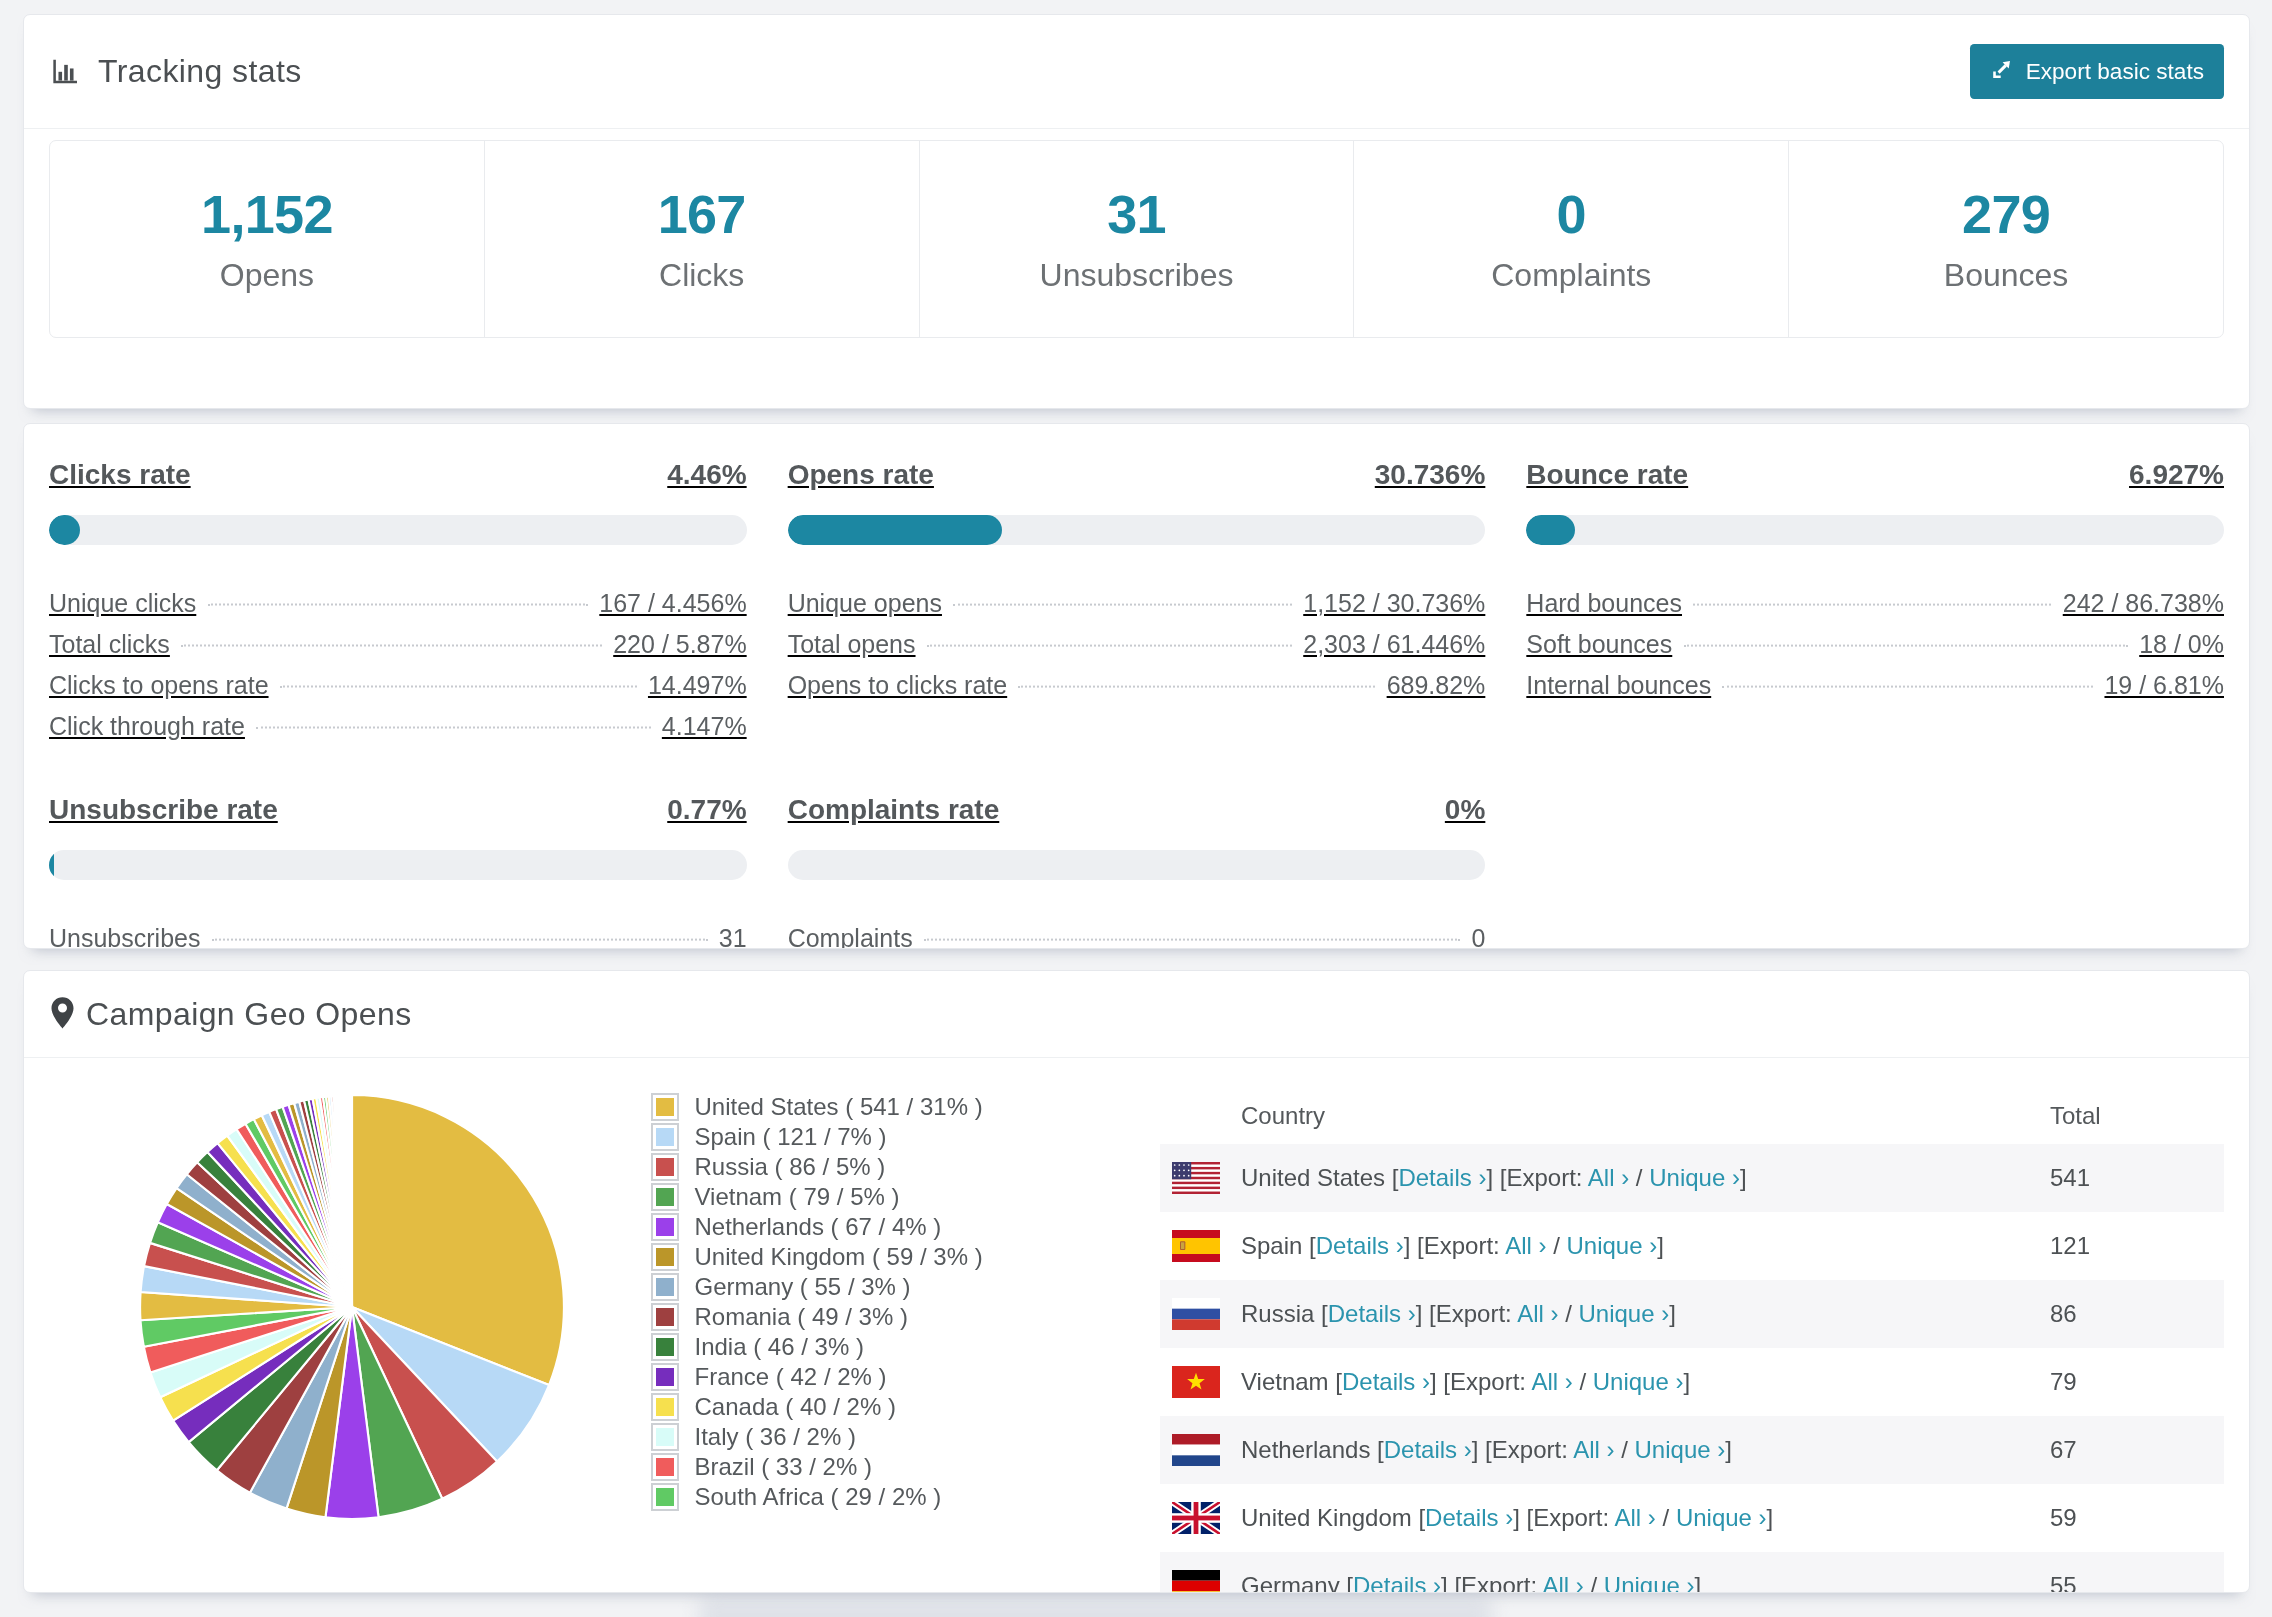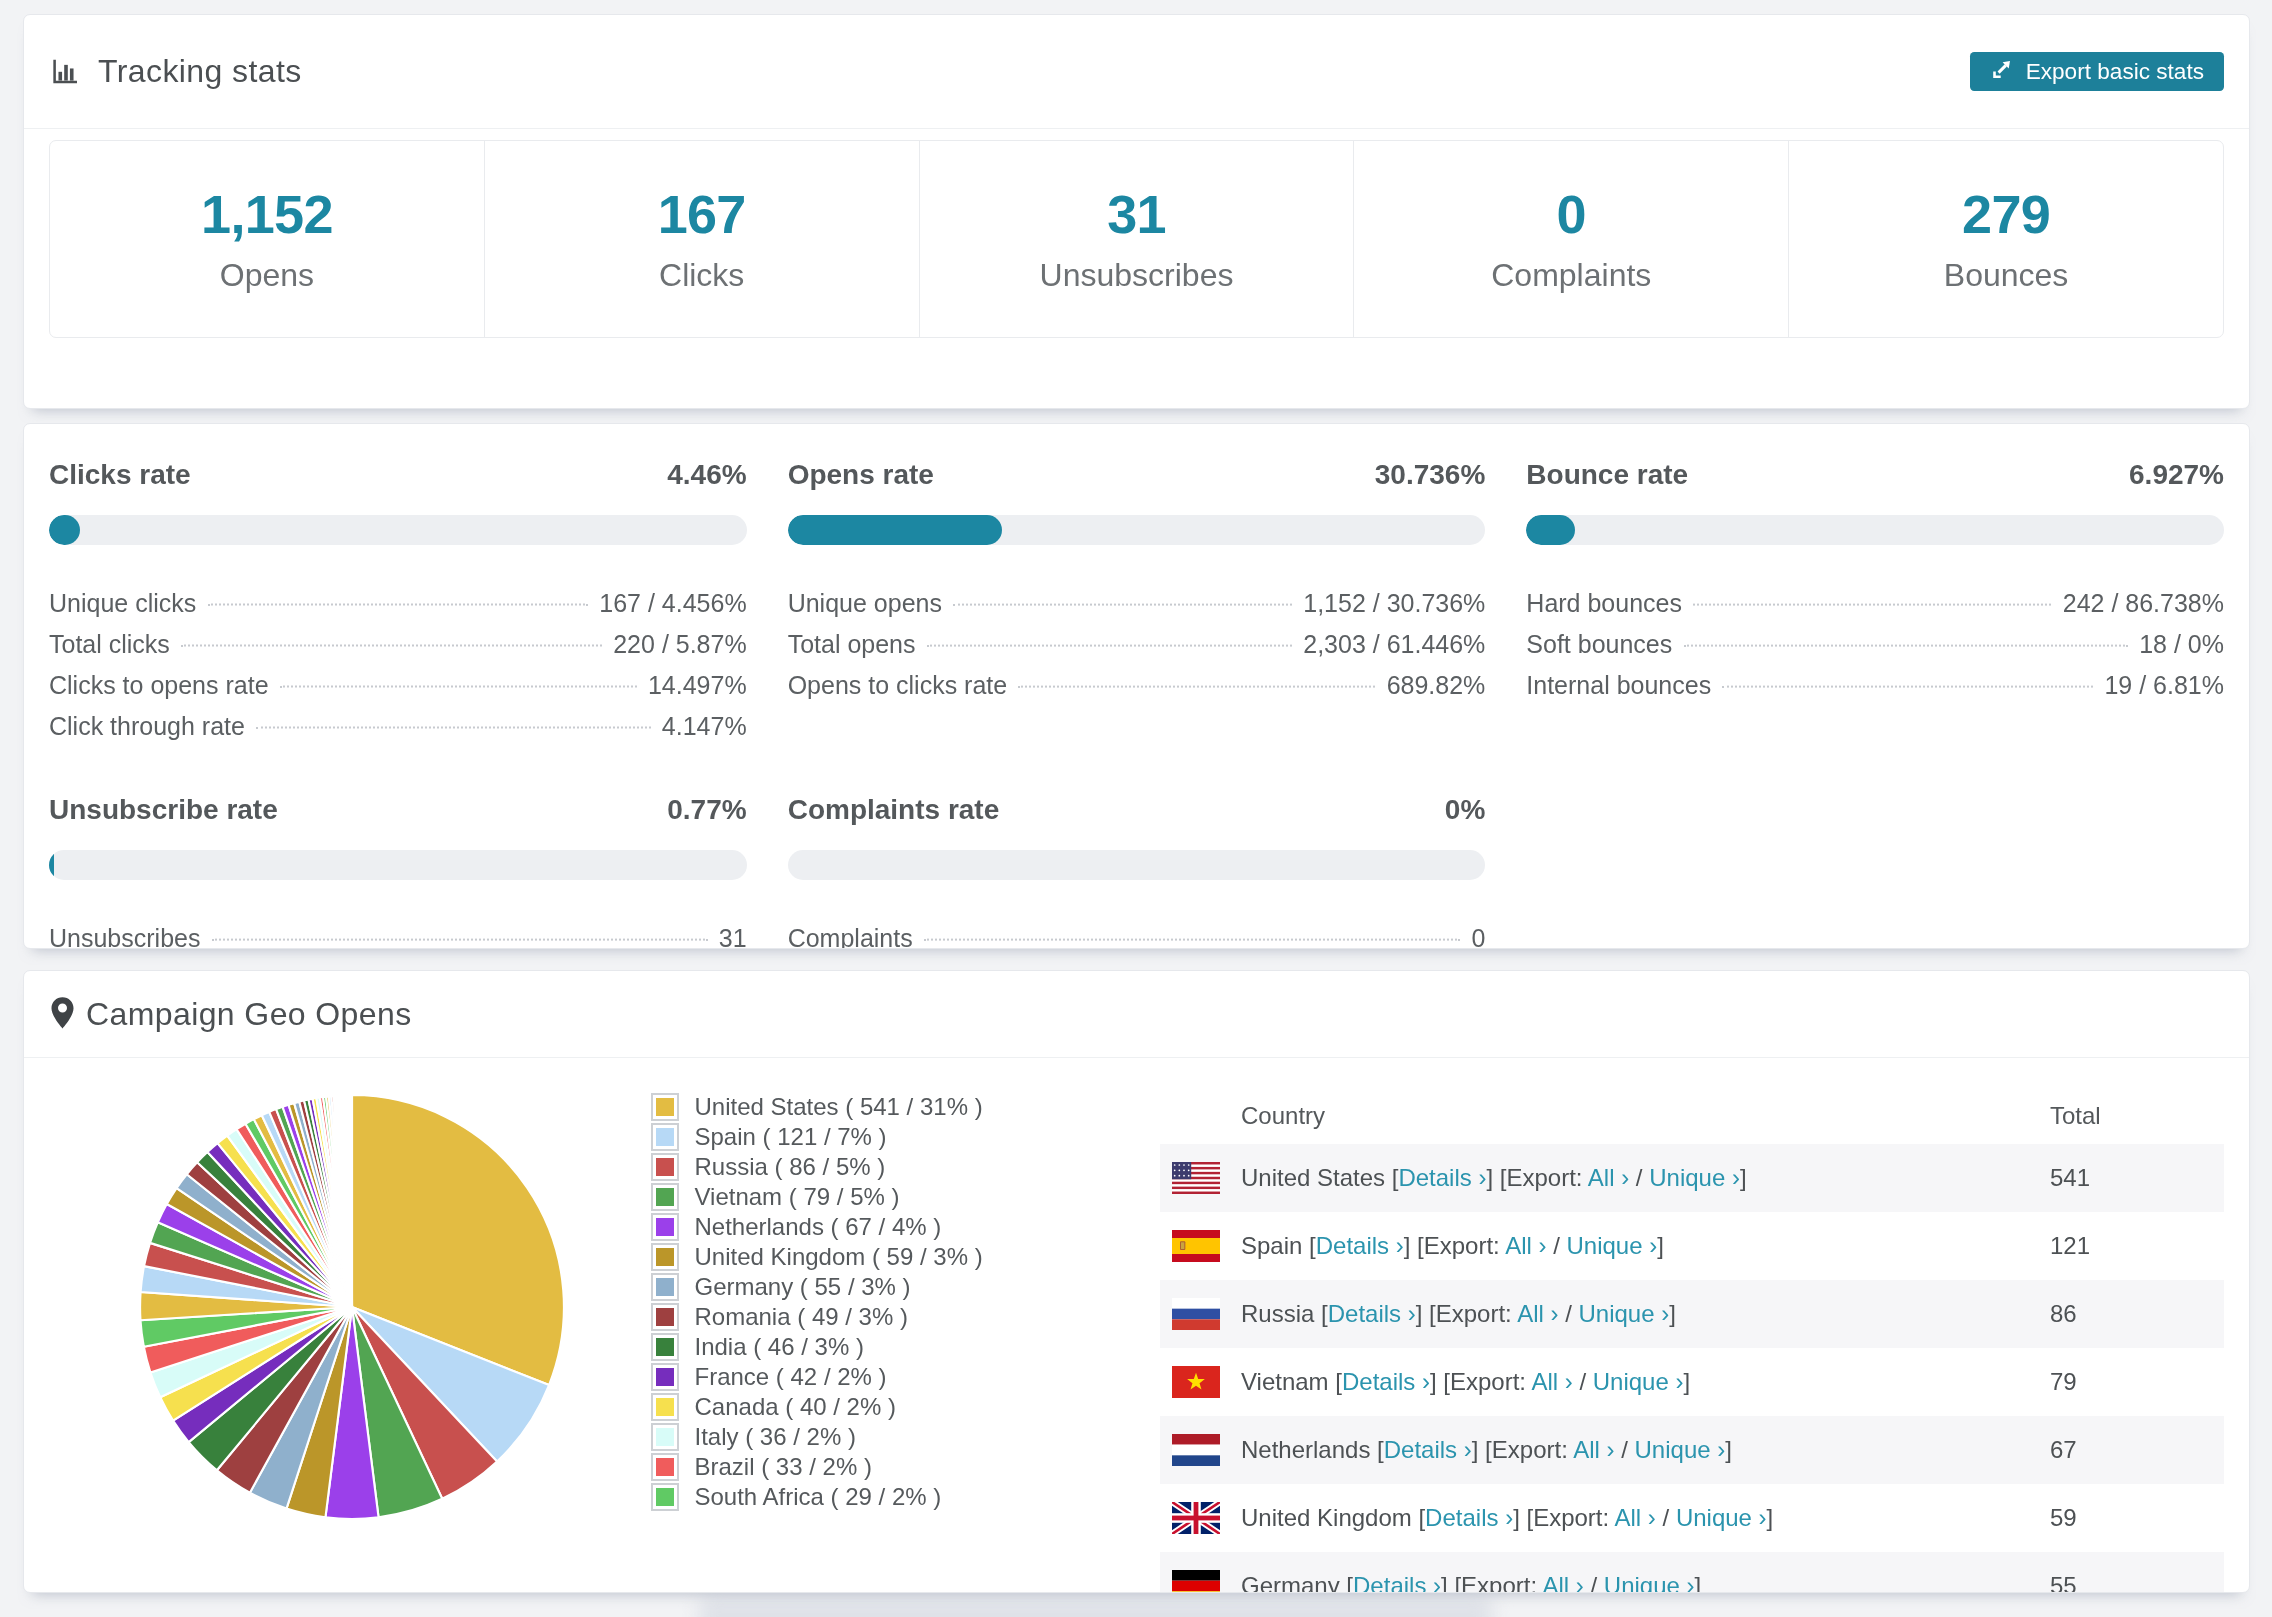--- a/index.html
+++ b/index.html
@@ -29,36 +29,36 @@
   .card-head{
     display:flex;align-items:center;padding:0 25px;
     border-bottom:1.4px solid #eef0f2;
   }
   .card-tracking .card-head{height:114px;justify-content:space-between;}
   .head-left{display:flex;align-items:center;gap:17px;}
   .card-title{font-size:32px;color:#4b4f52;font-weight:500;letter-spacing:0.4px;}
   .btn-export{
     display:flex;align-items:center;gap:11.3px;background:var(--button);
     color:#fff;font-size:22.6px;font-weight:500;border:none;border-radius:4.2px;
-    padding:0 20px;height:39px;cursor:pointer;font-family:inherit;
+    padding:0 20px;height:55px;cursor:pointer;font-family:inherit;
   }
   .stats-row{
     margin:10.6px 25px 0;height:198px;border:1.4px solid #e9ebee;border-radius:7px;
     display:flex;background:#fff;
   }
   .stat-cell{
     flex:1;display:flex;flex-direction:column;align-items:center;justify-content:center;
     border-right:1.4px solid #e9ebee;
   }
   .stat-cell:last-child{border-right:none;}
   .stat-value{font-size:54px;font-weight:700;color:var(--accent);letter-spacing:-0.7px;}
   .stat-label{font-size:32px;color:#6d7174;margin-top:11.3px;}
   
   .card-rates{margin-top:14px;height:526px;padding:35px 25px 0;overflow:hidden;}
-  .rates-grid{display:grid;grid-template-columns:1fr 1fr 1fr;column-gap:41px;}
+  .rates-grid{display:grid;grid-template-columns:1fr 1fr 1fr;column-gap:41px;text-decoration:underline;}
   .rates-grid.second{margin-top:41px;}
   .rate-head{display:flex;justify-content:space-between;align-items:baseline;
     font-size:28px;font-weight:700;color:#54585b;}
   .bar{margin-top:24px;height:30px;border-radius:15px;background:#edeff2;overflow:hidden;}
   .fill{height:100%;border-radius:15px;background:var(--accent);}
   .detail-rows{margin-top:44px;}
   .drow{display:flex;align-items:baseline;font-size:25px;color:#5b5f62;height:41px;}
   .leader{flex:1;border-bottom:2.1px dotted #c7cacf;margin:0 11.3px;transform:translateY(-6.4px);}
   .dval{white-space:nowrap;text-align:right;}
   

